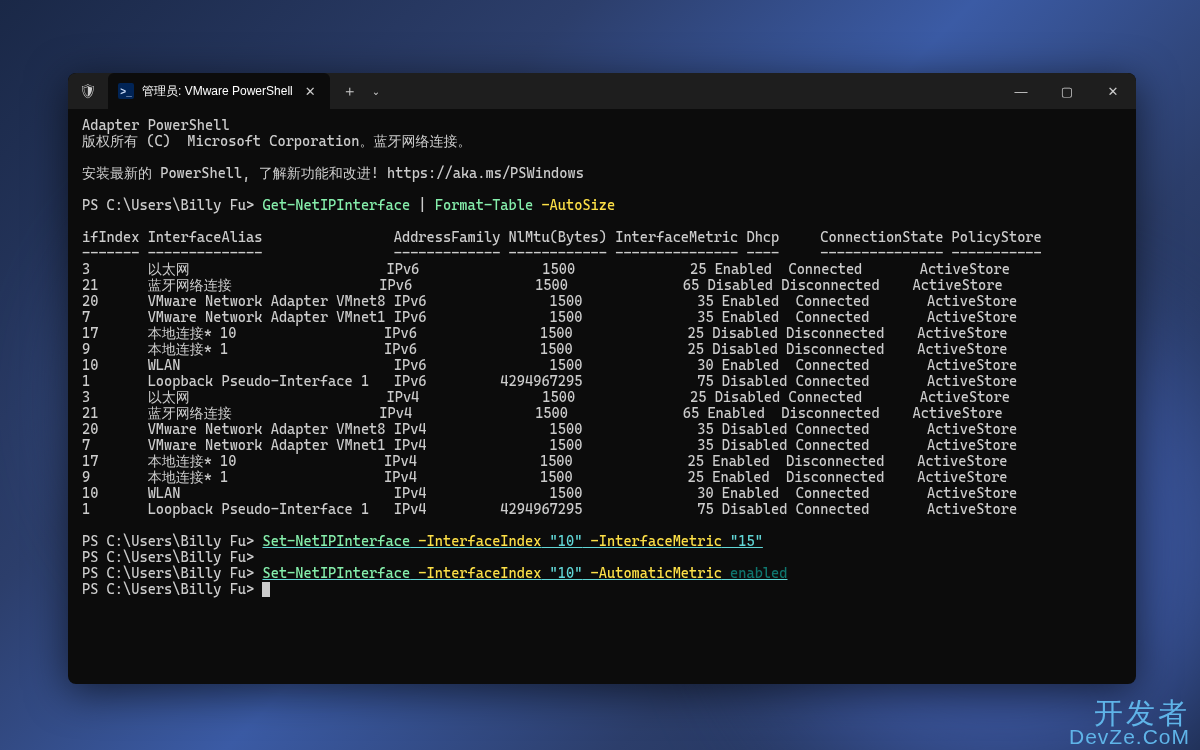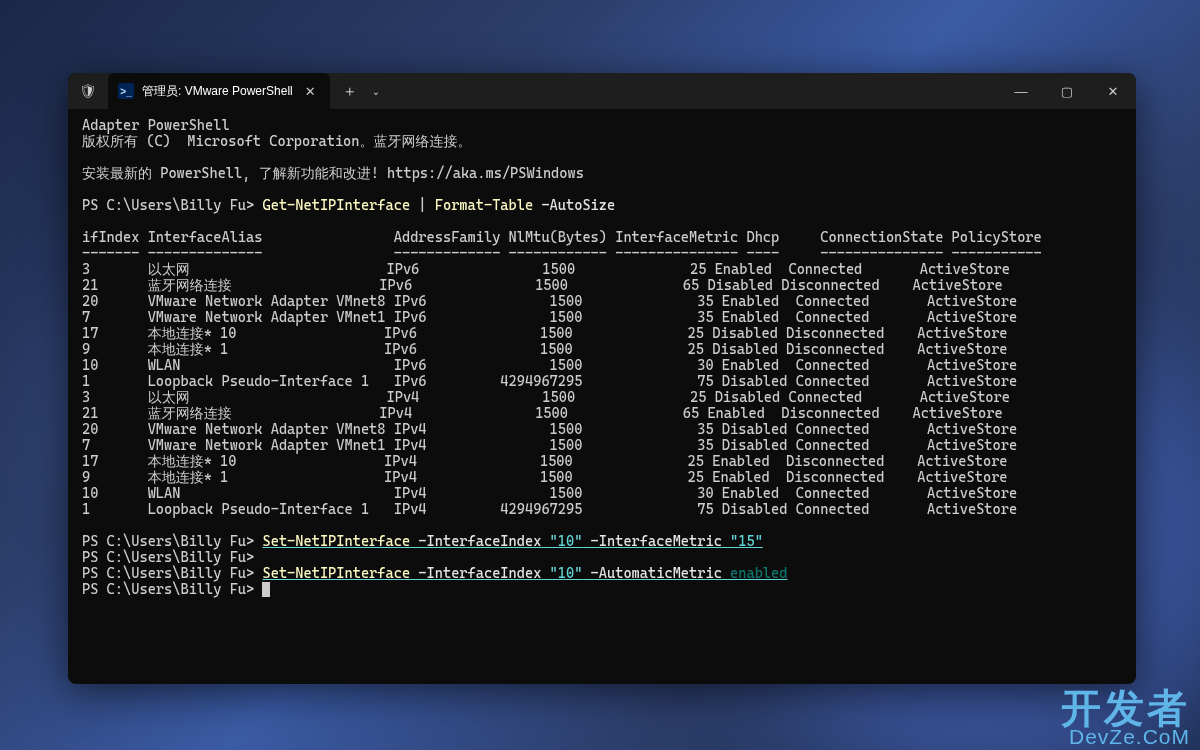--- a/index.html
+++ b/index.html
@@ -21,21 +21,21 @@
 .b2 { width: 500px; height: 500px; background: #4a6bc7; top: 300px; right: -50px; }
 .watermark {
   position: absolute;
   bottom: 3px;
   right: 10px;
   color: #5fb4e8;
   font-family: "SimHei", sans-serif;
   text-align: right;
   line-height: 0.95;
 }
-.wm-top { font-size: 40px; font-weight: bold; letter-spacing: 3px; }
+.wm-top { font-size: 29px; font-weight: normal; letter-spacing: 3px; }
 .wm-bot { font-size: 21px; letter-spacing: 1px; text-align: right; }
 .terminal-window {
   position: absolute;
   top: 73px;
   left: 68px;
   width: 1068px;
   height: 611px;
   background: #0c0c0c;
   border-radius: 8px;
   box-shadow: 0 8px 40px rgba(0,0,0,0.6);
@@ -96,22 +96,22 @@
 .terminal-body {
   flex: 1;
   padding: 8px 14px;
   font-family: "Cascadia Mono", Consolas, monospace;
   font-size: 14px;
   line-height: 16px;
   color: #cccccc;
   overflow: hidden;
   white-space: pre;
 }
-.yellow { color: #fef9c3; }
-.gray { color: #e5e5e5; text-align: center; }
+.yellow { color: #86efac; }
+.gray { color: #fde047; text-align: center; }
 .cyan { color: #61d6d6; }
 .white { color: #0f766e; }
 .underline { text-decoration: underline; text-decoration-color: #61d6d6; }
 .cursor {
   display: inline-block;
   width: 8px; height: 15px;
   background: #cccccc;
   vertical-align: text-bottom;
 }
 </style>

